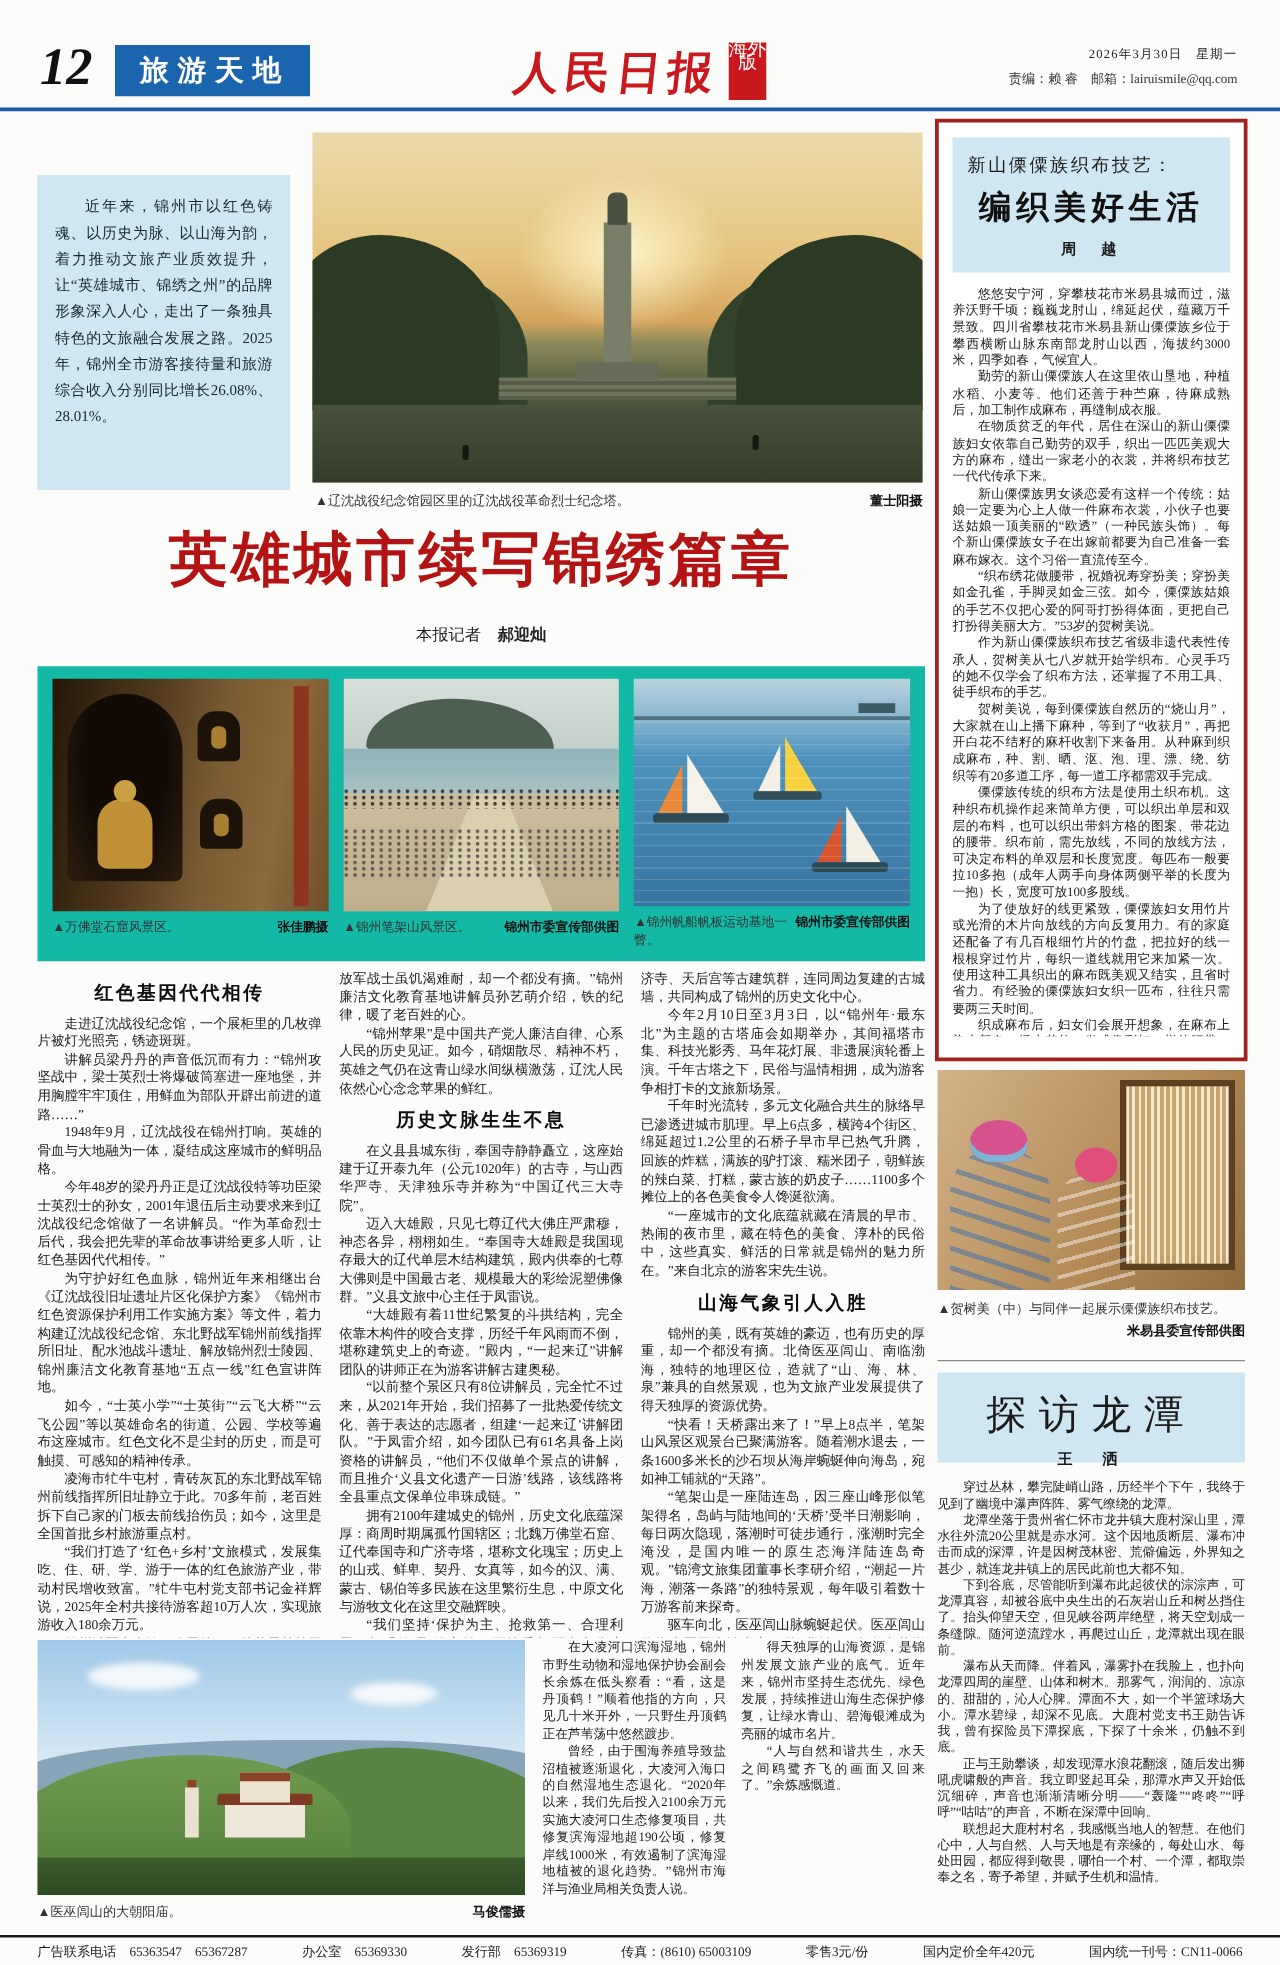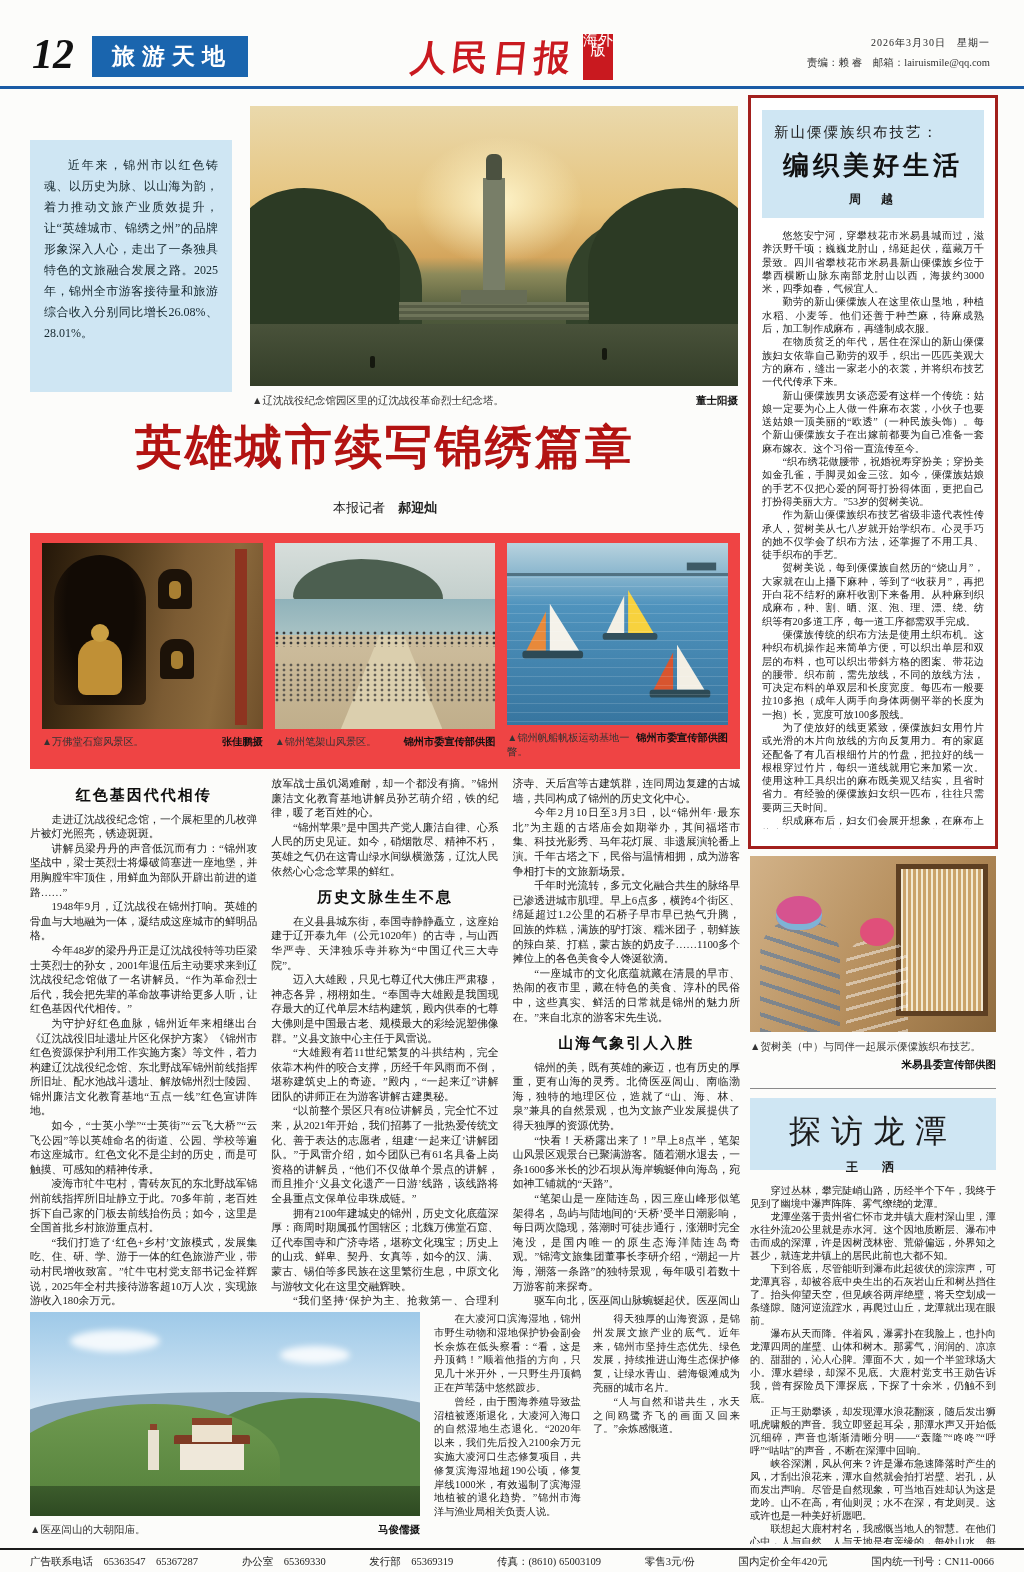--- a/index.html
+++ b/index.html
@@ -56,21 +56,21 @@
   .top-caption { position:absolute; left:252px; top:394px; width:486px; }
 
   
   .headline { position:absolute; left:30px; top:416px; width:710px; text-align:center;
     font-size:47px; font-weight:bold; color:#b31312; letter-spacing:3px; }
   .byline { position:absolute; left:30px; top:499px; width:710px; text-align:center; font-size:13px; color:#222; }
   .byline b { margin-left:10px; }
 
   
   .photo-strip { position:absolute; left:30px; top:533px; width:710px; height:236px;
-    background:#ef4444; padding:10px 12px; display:flex; gap:12px; }
+    background:#14b8a6; padding:10px 12px; display:flex; gap:12px; }
   .strip-fig { flex:1; display:flex; flex-direction:column; }
   .strip-art { height:186px; position:relative; overflow:hidden; }
   .strip-cap { margin-top:6px; font-size:10.2px; }
 
   
   .art-grotto { background:linear-gradient(100deg,#241709 0%,#4c3619 30%,#7b5b33 58%,#8c6a3d 78%,#6f4f2a 100%); }
   .g-arch { position:absolute; left:12px; top:12px; width:92px; height:150px; border-radius:46px 46px 6px 6px;
     background:radial-gradient(ellipse at 50% 35%,#120b05 52%,#2a1b0c 92%); }
   .g-buddha { position:absolute; left:24px; bottom:10px; width:44px; height:56px; background:#c09036; border-radius:20px 20px 8px 8px; }
   .g-buddha::before { content:""; position:absolute; left:13px; top:-15px; width:18px; height:18px; background:#caa044; border-radius:50%; }
@@ -290,21 +290,21 @@
         <div class="flow-para">“以前整个景区只有8位讲解员，完全忙不过来，从2021年开始，我们招募了一批热爱传统文化、善于表达的志愿者，组建‘一起来辽’讲解团队。”于凤雷介绍，如今团队已有61名具备上岗资格的讲解员，“他们不仅做单个景点的讲解，而且推介‘义县文化遗产一日游’线路，该线路将全县重点文保单位串珠成链。”</div>
         <div class="flow-para">拥有2100年建城史的锦州，历史文化底蕴深厚：商周时期属孤竹国辖区；北魏万佛堂石窟、辽代奉国寺和广济寺塔，堪称文化瑰宝；历史上的山戎、鲜卑、契丹、女真等，如今的汉、满、蒙古、锡伯等多民族在这里繁衍生息，中原文化与游牧文化在这里交融辉映。</div>
         <div class="flow-para">“我们坚持‘保护为主、抢救第一、合理利用、加强管理’的方针，深挖千年历史文化底蕴，推动历史古迹活化利用，让千年文脉在文旅融合中焕发新的光彩。”锦州市文旅广电局党组书记、局长王丹丹说。</div>
       </div>
     <div class="bcol">
         <div class="flow-para cont">济寺、天后宫等古建筑群，连同周边复建的古城墙，共同构成了锦州的历史文化中心。</div>
         <div class="flow-para">今年2月10日至3月3日，以“锦州年·最东北”为主题的古塔庙会如期举办，其间福塔市集、科技光影秀、马年花灯展、非遗展演轮番上演。千年古塔之下，民俗与温情相拥，成为游客争相打卡的文旅新场景。</div>
         <div class="flow-para">千年时光流转，多元文化融合共生的脉络早已渗透进城市肌理。早上6点多，横跨4个街区、绵延超过1.2公里的石桥子早市早已热气升腾，回族的炸糕，满族的驴打滚、糯米团子，朝鲜族的辣白菜、打糕，蒙古族的奶皮子……1100多个摊位上的各色美食令人馋涎欲滴。</div>
         <div class="flow-para">“一座城市的文化底蕴就藏在清晨的早市、热闹的夜市里，藏在特色的美食、淳朴的民俗中，这些真实、鲜活的日常就是锦州的魅力所在。”来自北京的游客宋先生说。</div>
         <div class="flow-subhead">山海气象引人入胜</div>
-        <div class="flow-para">锦州的美，既有英雄的豪迈，也有历史的厚重，更有山海的灵秀。北倚医巫闾山、南临渤海，独特的地理区位，造就了“山、海、林、泉”兼具的自然景观，也为文旅产业发展提供了得天独厚的资源优势。</div>
+        <div class="flow-para">锦州的美，既有英雄的豪迈，也有历史的厚重，却一个都没有摘。北倚医巫闾山、南临渤海，独特的地理区位，造就了“山、海、林、泉”兼具的自然景观，也为文旅产业发展提供了得天独厚的资源优势。</div>
         <div class="flow-para">“快看！天桥露出来了！”早上8点半，笔架山风景区观景台已聚满游客。随着潮水退去，一条1600多米长的沙石坝从海岸蜿蜒伸向海岛，宛如神工铺就的“天路”。</div>
         <div class="flow-para">“笔架山是一座陆连岛，因三座山峰形似笔架得名，岛屿与陆地间的‘天桥’受半日潮影响，每日两次隐现，落潮时可徒步通行，涨潮时完全淹没，是国内唯一的原生态海洋陆连岛奇观。”锦湾文旅集团董事长李研介绍，“潮起一片海，潮落一条路”的独特景观，每年吸引着数十万游客前来探奇。</div>
         <div class="flow-para">驱车向北，医巫闾山脉蜿蜒起伏。医巫闾山作为中国五大镇山之一的“北镇”，春有山花烂漫，夏有浓荫蔽日，秋有层林尽染，冬有雪韵苍茫，四季皆景的生态禀赋，让这里成为游客亲近自然、康养休闲的优选之地。</div>
       </div>
   </div>
 
   <div class="bottom-row">
     <figure class="bottom-fig">
       <div class="art-temple">
         <div class="t-cloud" style="left:40px;top:18px;width:90px;height:22px;"></div>
@@ -364,21 +364,20 @@
   <div class="lt-box">
     <div class="lt-title">探访龙潭</div>
     <div class="lt-author sans">王　洒</div>
   </div>
   <div class="lt-body">
       <div class="lt-para">穿过丛林，攀完陡峭山路，历经半个下午，我终于见到了幽境中瀑声阵阵、雾气缭绕的龙潭。</div>
       <div class="lt-para">龙潭坐落于贵州省仁怀市龙井镇大鹿村深山里，潭水往外流20公里就是赤水河。这个因地质断层、瀑布冲击而成的深潭，许是因树茂林密、荒僻偏远，外界知之甚少，就连龙井镇上的居民此前也大都不知。</div>
       <div class="lt-para">下到谷底，尽管能听到瀑布此起彼伏的淙淙声，可龙潭真容，却被谷底中央生出的石灰岩山丘和树丛挡住了。抬头仰望天空，但见峡谷两岸绝壁，将天空划成一条缝隙。随河逆流蹚水，再爬过山丘，龙潭就出现在眼前。</div>
       <div class="lt-para">瀑布从天而降。伴着风，瀑雾扑在我脸上，也扑向龙潭四周的崖壁、山体和树木。那雾气，润润的、凉凉的、甜甜的，沁人心脾。潭面不大，如一个半篮球场大小。潭水碧绿，却深不见底。大鹿村党支书王勋告诉我，曾有探险员下潭探底，下探了十余米，仍触不到底。</div>
       <div class="lt-para">正与王勋攀谈，却发现潭水浪花翻滚，随后发出狮吼虎啸般的声音。我立即竖起耳朵，那潭水声又开始低沉细碎，声音也渐渐清晰分明——“轰隆”“咚咚”“呼呼”“咕咕”的声音，不断在深潭中回响。</div>
-      <div class="lt-para">峡谷深渊，风从何来？许是瀑布急速降落时产生的风，才刮出浪花来，潭水自然就会拍打岩壁、岩孔，从而发出声响。尽管是自然现象，可当地百姓却认为这是龙吟。山不在高，有仙则灵；水不在深，有龙则灵。这或许也是一种美好祈愿吧。</div>
       <div class="lt-para">联想起大鹿村村名，我感慨当地人的智慧。在他们心中，人与自然、人与天地是有亲缘的，每处山水、每处田园，都应得到敬畏，哪怕一个村、一个潭，都取崇奉之名，寄予希望，并赋予生机和温情。</div>
     </div>
 
   <div class="footer-rule"></div>
   <footer class="page-footer">
       <div class="footer-item">广告联系电话　65363547　65367287</div>
       <div class="footer-item">办公室　65369330</div>
       <div class="footer-item">发行部　65369319</div>
       <div class="footer-item">传真：(8610) 65003109</div>
       <div class="footer-item">零售3元/份</div>

